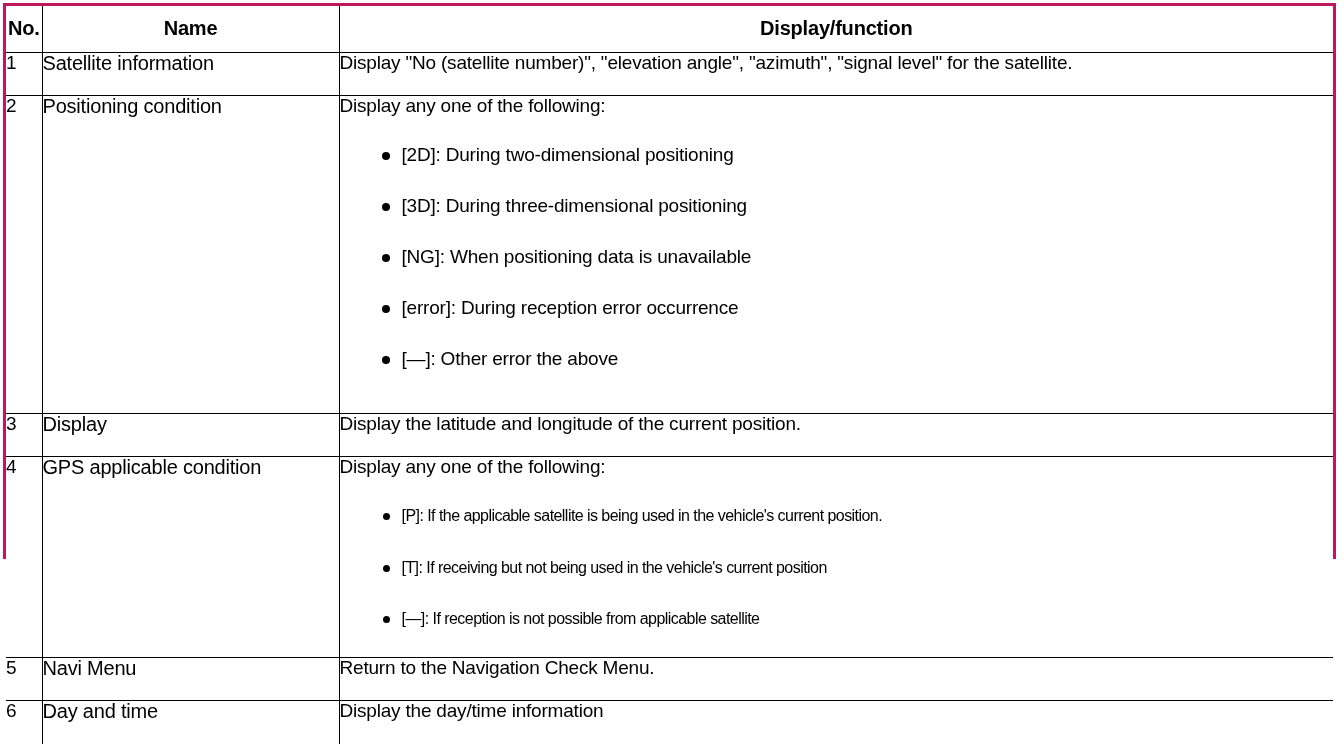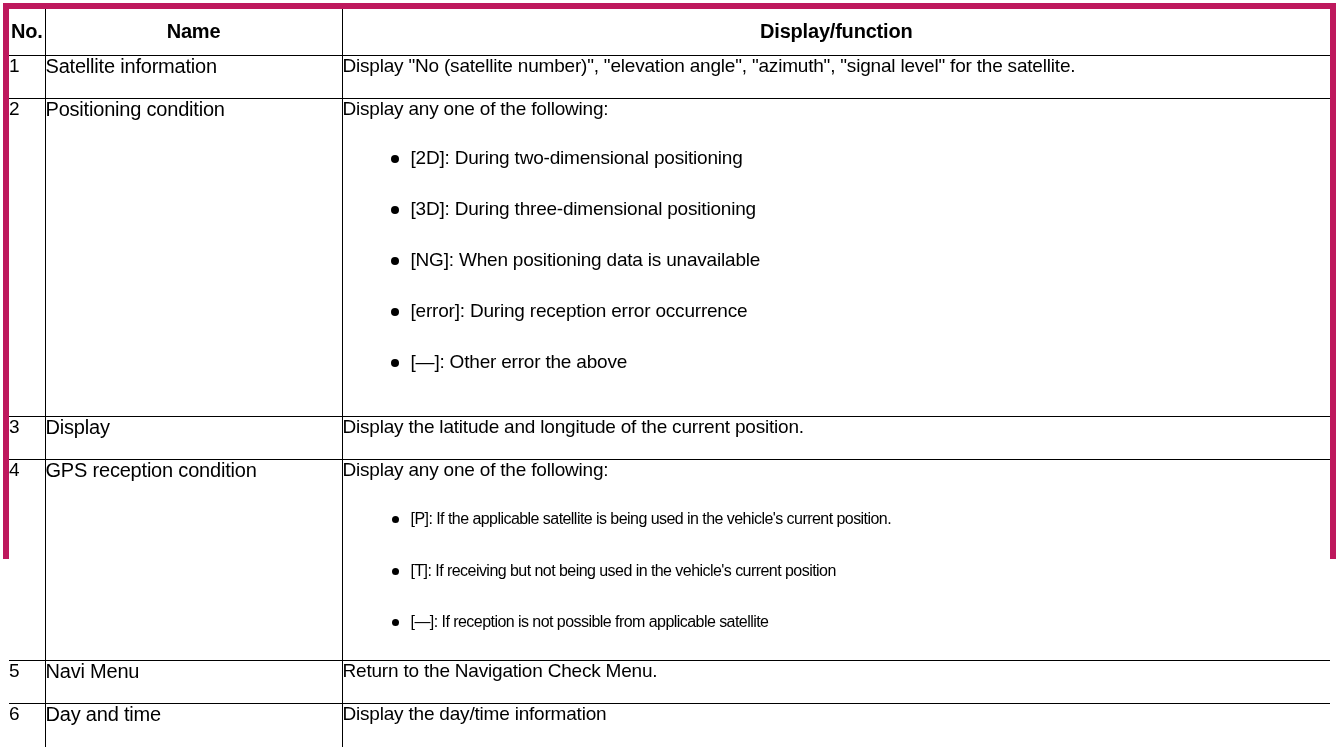--- a/index.html
+++ b/index.html
@@ -15,21 +15,21 @@
     overflow: hidden;
   }
 
   .table-wrap {
     position: absolute;
     left: 3px;
     top: 3px;
     width: 1333px;
     height: 556px;
     box-sizing: border-box;
-    border: 6px solid #be185d;
+    border: 3px solid #be185d;
     background: #fff;
   }
 
   table.spec {
     width: 100%;
     height: 100%;
     border-collapse: collapse;
     table-layout: fixed;
     background: #fff;
   }
@@ -83,21 +83,21 @@
     letter-spacing: -0.2px;
   }
 
   .fn-lead {
     display: block;
     letter-spacing: -0.2px;
   }
 
   ul.bullets {
     list-style: none;
-    margin: 6px;
+    margin: 0;
     padding: 0;
   }
   ul.bullets li {
     position: relative;
     padding-left: 62px;
     margin-top: 30px;
     font-size: 19px;
     line-height: 1.1;
     letter-spacing: -0.2px;
     white-space: nowrap;
@@ -175,21 +175,21 @@
       <tr class="row-short">
         <td class="no">3</td>
         <td class="name">Display</td>
         <td class="fn">
           <span class="fn-lead">Display the latitude and longitude of the current position.</span>
         </td>
       </tr>
 
       <tr class="row-tall-4">
         <td class="no">4</td>
-        <td class="name">GPS reception condition</td>
+        <td class="name">GPS applicable condition</td>
         <td class="fn">
           <span class="fn-lead">Display any one of the following:</span>
           <ul class="bullets condensed">
             <li><span class="dot"></span><span>[P]: If the applicable satellite is being used in the vehicle's current position.</span></li>
             <li><span class="dot"></span><span>[T]: If receiving but not being used in the vehicle's current position</span></li>
             <li><span class="dot"></span><span>[—]: If reception is not possible from applicable satellite</span></li>
           </ul>
         </td>
       </tr>
 

